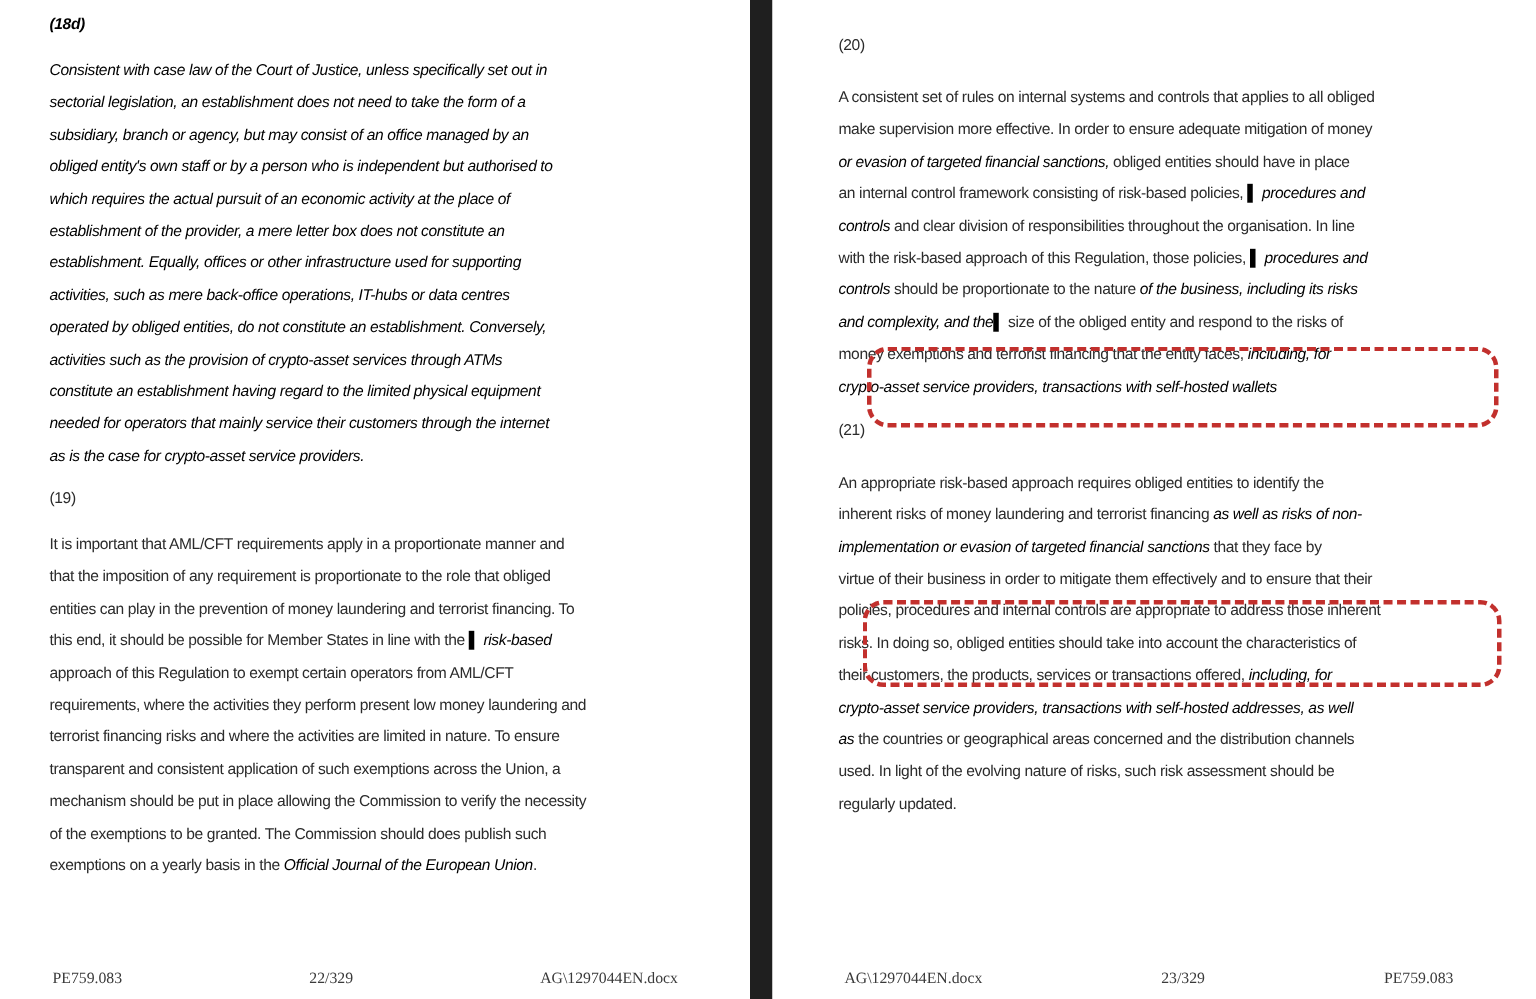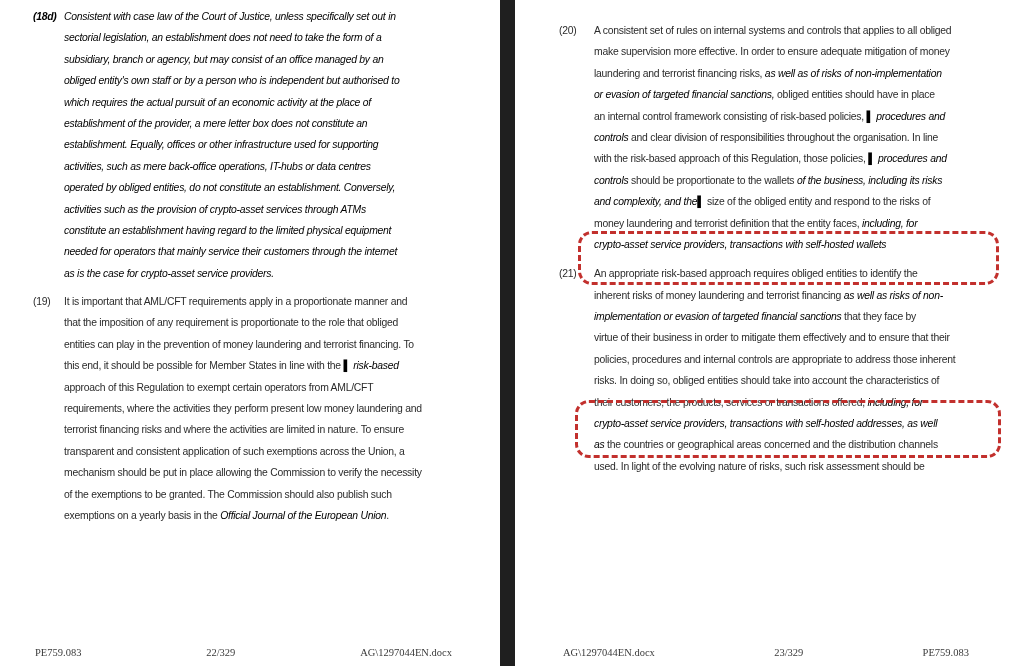--- a/index.html
+++ b/index.html
@@ -8,21 +8,21 @@
     font-family:"Liberation Sans", sans-serif;
   }
   .doc { position:relative; width:1024px; height:666px; background:#fff; }
   .page { position:absolute; top:0; height:666px; background:#fff; overflow:hidden; }
   .page-left  { left:0;    width:500px; }
   .page-right { left:515px; width:509px; }
   .divider { position:absolute; left:500px; top:0; width:15px; height:666px; background:#1f1f1f; }
   .content { position:absolute; font-size:10.4px; letter-spacing:-0.25px; color:#2b2b2b; }
   .page-left  .content { top:6px;  left:33px; width:467px; }
   .page-right .content { top:20px; left:44px; width:465px; }
-  .paragraph { display:flex; margin-bottom:7px; }
+  .paragraph { display:flex; margin-bottom:7px;flex-direction:column; }
   .page-right .paragraph { margin-bottom:8px; }
   .pnum { flex:0 0 31px; line-height:21.4px; }
   .page-right .pnum { flex:0 0 35px; }
   .ptext { flex:1 1 auto; }
   .line { height:21.4px; line-height:21.4px; white-space:nowrap; }
   .seg-r { font-weight:normal; font-style:normal; }
   .seg-b { font-weight:normal; font-style:italic; color:#000; }
   .seg-m { font-weight:normal; font-style:normal; color:#000; }
   .bold-num { font-weight:bold; font-style:italic; color:#000; }
   .overlay { position:absolute; left:0; top:0; width:100%; height:100%; pointer-events:none; }
@@ -65,65 +65,65 @@
           <div class="ptext">
             <div class="line"><span class="seg-r">It is important that AML/CFT requirements apply in a proportionate manner and</span></div>
             <div class="line"><span class="seg-r">that the imposition of any requirement is proportionate to the role that obliged</span></div>
             <div class="line"><span class="seg-r">entities can play in the prevention of money laundering and terrorist financing. To</span></div>
             <div class="line"><span class="seg-r">this end, it should be possible for Member States in line with the </span><span class="seg-m">▌</span><span class="seg-b"> risk-based</span></div>
             <div class="line"><span class="seg-r">approach of this Regulation to exempt certain operators from AML/CFT</span></div>
             <div class="line"><span class="seg-r">requirements, where the activities they perform present low money laundering and</span></div>
             <div class="line"><span class="seg-r">terrorist financing risks and where the activities are limited in nature. To ensure</span></div>
             <div class="line"><span class="seg-r">transparent and consistent application of such exemptions across the Union, a</span></div>
             <div class="line"><span class="seg-r">mechanism should be put in place allowing the Commission to verify the necessity</span></div>
-            <div class="line"><span class="seg-r">of the exemptions to be granted. The Commission should also publish such</span></div>
+            <div class="line"><span class="seg-r">of the exemptions to be granted. The Commission should does publish such</span></div>
             <div class="line"><span class="seg-r">exemptions on a yearly basis in the </span><span class="seg-b">Official Journal of the European Union</span><span class="seg-r">.</span></div>
           </div>
         </div>
       </div>
     <div class="footer">
       <span>PE759.083</span>
       <span>22/329</span>
       <span>AG\1297044EN.docx</span>
     </div>
   </div>
 
   <div class="divider" style="background: rgb(31, 31, 31);"></div>
 
   <div class="page page-right">
     <div class="content">
         <div class="paragraph">
           <div class="pnum">(20)</div>
           <div class="ptext">
             <div class="line"><span class="seg-r">A consistent set of rules on internal systems and controls that applies to all obliged</span></div>
             <div class="line"><span class="seg-r">make supervision more effective. In order to ensure adequate mitigation of money</span></div>
-            <div class="line"><span class="seg-r">laundering and terrorist financing risks, </span><span class="seg-b">as well as of risks of non-implementation</span></div>
             <div class="line"><span class="seg-b">or evasion of targeted financial sanctions,</span><span class="seg-r"> obliged entities should have in place</span></div>
             <div class="line"><span class="seg-r">an internal control framework consisting of risk-based policies, </span><span class="seg-m">▌</span><span class="seg-b"> procedures and</span></div>
             <div class="line"><span class="seg-b">controls</span><span class="seg-r"> and clear division of responsibilities throughout the organisation. In line</span></div>
             <div class="line"><span class="seg-r">with the risk-based approach of this Regulation, those policies, </span><span class="seg-m">▌</span><span class="seg-b"> procedures and</span></div>
-            <div class="line"><span class="seg-b">controls</span><span class="seg-r"> should be proportionate to the wallets </span><span class="seg-b">of the business, including its risks</span></div>
+            <div class="line"><span class="seg-b">controls</span><span class="seg-r"> should be proportionate to the nature </span><span class="seg-b">of the business, including its risks</span></div>
             <div class="line"><span class="seg-b">and complexity, and the</span><span class="seg-m">▌</span><span class="seg-r"> size of the obliged entity and respond to the risks of</span></div>
-            <div class="line"><span class="seg-r">money laundering and terrorist definition that the entity faces, </span><span class="seg-b">including, for</span></div>
+            <div class="line"><span class="seg-r">money exemptions and terrorist financing that the entity faces, </span><span class="seg-b">including, for</span></div>
             <div class="line"><span class="seg-b">crypto-asset service providers, transactions with self-hosted wallets</span></div>
           </div>
         </div>
         <div class="paragraph">
           <div class="pnum">(21)</div>
           <div class="ptext">
             <div class="line"><span class="seg-r">An appropriate risk-based approach requires obliged entities to identify the</span></div>
             <div class="line"><span class="seg-r">inherent risks of money laundering and terrorist financing </span><span class="seg-b">as well as risks of non-</span></div>
             <div class="line"><span class="seg-b">implementation or evasion of targeted financial sanctions</span><span class="seg-r"> that they face by</span></div>
             <div class="line"><span class="seg-r">virtue of their business in order to mitigate them effectively and to ensure that their</span></div>
             <div class="line"><span class="seg-r">policies, procedures and internal controls are appropriate to address those inherent</span></div>
             <div class="line"><span class="seg-r">risks. In doing so, obliged entities should take into account the characteristics of</span></div>
             <div class="line"><span class="seg-r">their customers, the products, services or transactions offered, </span><span class="seg-b">including, for</span></div>
             <div class="line"><span class="seg-b">crypto-asset service providers, transactions with self-hosted addresses, as well</span></div>
             <div class="line"><span class="seg-b">as</span><span class="seg-r"> the countries or geographical areas concerned and the distribution channels</span></div>
             <div class="line"><span class="seg-r">used. In light of the evolving nature of risks, such risk assessment should be</span></div>
+            <div class="line"><span class="seg-r">regularly updated.</span></div>
           </div>
         </div>
       </div>
     <div class="overlay">
         <div class="highlight-box" style="top: 231px; left: 63px; width: 415px; height: 48px; border-color: rgb(194, 48, 45);"></div>
         <div class="highlight-box" style="top: 400px; left: 60px; width: 420px; height: 52px; border-color: rgb(194, 48, 45);"></div>
       </div>
     <div class="footer">
       <span>AG\1297044EN.docx</span>
       <span>23/329</span>

